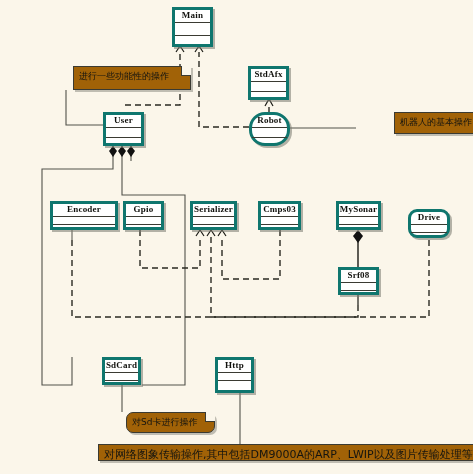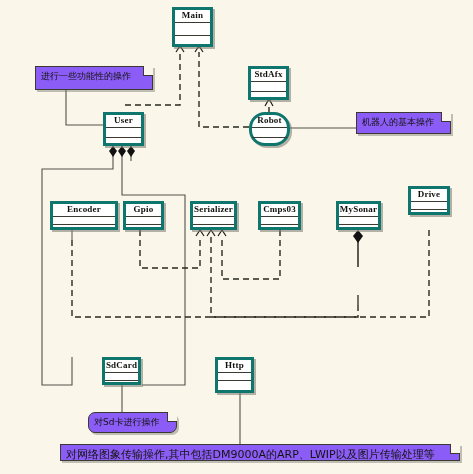--- a/index.html
+++ b/index.html
@@ -37,30 +37,31 @@
     height:7px;
     border-bottom:1px solid #3a3a32;
   }
   .uml-class .ops{
     height:7px;
   }
 
   
   .uml-note{
     position:absolute;
-    background:#8b5cf6;
+    background:#a16207;
     box-sizing:border-box;
     font-size:9px;
     line-height:13px;
     color:#141410;
     font-family:"DejaVu Sans","Liberation Sans",sans-serif;
     white-space:nowrap;
     padding:3px 10px 11px 5px;
     border:1px solid #3a3a32;
     box-shadow:2px 2px 0 0 rgba(120,120,110,.45);
+    margin-left:38px;
   }
   .uml-note .fold{
     position:absolute;
     top:-1px;right:-1px;
     width:9px;height:9px;
     background:#fbf6ea;
     border-left:1px solid #3a3a32;
     border-bottom:1px solid #3a3a32;
   }
   .note-cn{font-family:"DejaVu Sans",sans-serif;}
@@ -216,26 +217,31 @@
     <div class="attrs"></div>
     <div class="ops" style="height:8px;"></div>
   </div>
 
   <div class="uml-class" style="left:336px;top:201px;width:45px;height:29px;">
     <div class="name">MySonar</div>
     <div class="attrs"></div>
     <div class="ops" style="height:8px;"></div>
   </div>
 
-  <div class="uml-class" style="left:408px;top:186px;width:42px;height:29px;">
+  <div class="uml-class" style="left:408px;top:209px;width:42px;height:29px;border-radius:9px;">
     <div class="name">Drive</div>
     <div class="attrs"></div>
     <div class="ops" style="height:8px;"></div>
   </div>
 
+  <div class="uml-class" style="left:338px;top:267px;width:41px;height:28px;">
+    <div class="name">Srf08</div>
+    <div class="attrs"></div>
+    <div class="ops" style="height:7px;"></div>
+  </div>
 
   <div class="uml-class" style="left:102px;top:357px;width:39px;height:28px;">
     <div class="name">SdCard</div>
     <div class="attrs"></div>
     <div class="ops" style="height:7px;"></div>
   </div>
 
   <div class="uml-class" style="left:215px;top:357px;width:39px;height:36px;">
     <div class="name">Http</div>
     <div class="attrs"></div>

